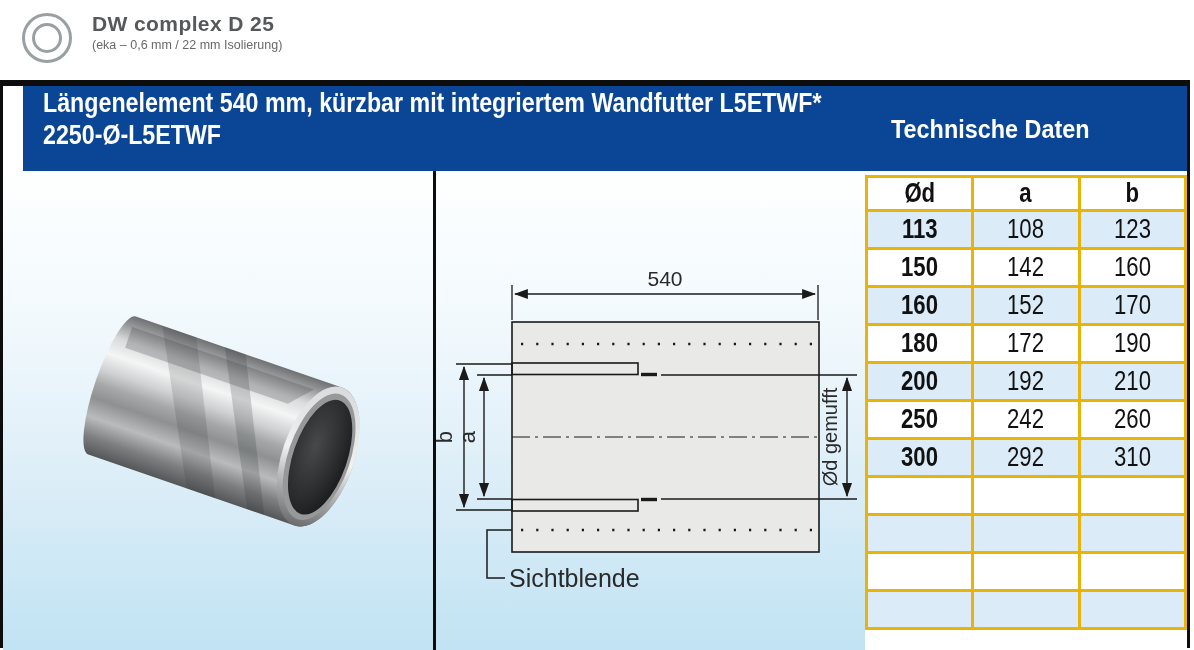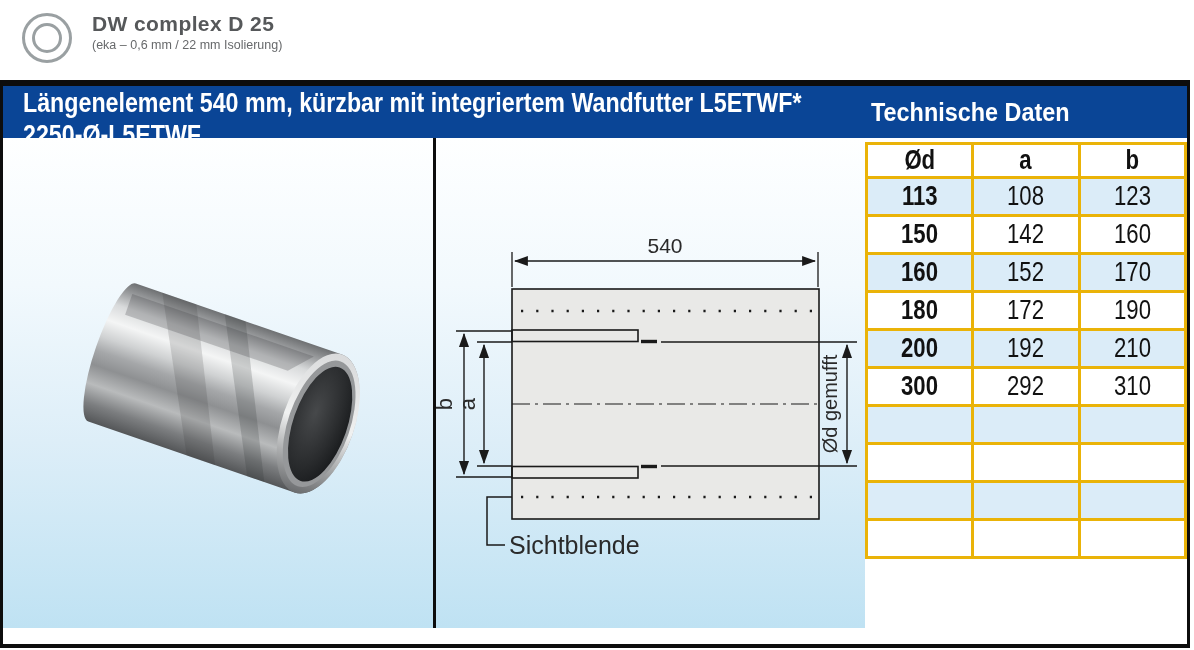--- a/index.html
+++ b/index.html
@@ -12,21 +12,21 @@
               display:flex;align-items:center;justify-content:center;background:#fff;}
   .brand-ring-inner{width:24px;height:24px;border:3px solid #9aa0a2;border-radius:50%;}
   .brand-title{font-size:21px;font-weight:bold;color:#56585a;letter-spacing:.4px;line-height:22px;}
   .brand-subtitle{font-size:12.5px;color:#67696b;margin-top:3px;}
 
   
   .sheet{position:absolute;top:80px;left:0;width:1190px;height:568px;box-sizing:border-box;
          border:3px solid #0d0d0d;border-top-width:6px;border-bottom-width:4px;background:#fff;}
 
   
-  .sheet-header{position:relative;height:52px;background:var(--header_blue,#0a4596);color:#fff;overflow:hidden;}
+  .sheet-header{position:relative;height:85px;background:var(--header_blue,#0a4596);color:#fff;overflow:hidden;margin-left:20px;}
   .sheet-title{position:absolute;left:20px;top:1px;}
   .title-line{font-size:27px;font-weight:bold;line-height:32px;white-space:nowrap;
               transform:scaleX(.86);transform-origin:0 50%;}
   .tech-title{position:absolute;left:868px;top:50%;font-size:26px;font-weight:bold;white-space:nowrap;
               transform:translateY(-50%) scaleX(.9);transform-origin:0 50%;}
 
   
   .sheet-body{display:flex;height:490px;}
   .panel-grad{background:linear-gradient(180deg,#feffff 0%,#f2f9fd 30%,#ddeef8 62%,
               var(--panel_blue,#bfe2f3) 100%);}
@@ -191,20 +191,25 @@
                 <td><span class="cnum bold">180</span></td>
                 <td><span class="cnum">172</span></td>
                 <td><span class="cnum">190</span></td>
               </tr>
             <tr>
                 <td><span class="cnum bold">200</span></td>
                 <td><span class="cnum">192</span></td>
                 <td><span class="cnum">210</span></td>
               </tr>
             <tr>
+                <td><span class="cnum bold">250</span></td>
+                <td><span class="cnum">242</span></td>
+                <td><span class="cnum">260</span></td>
+              </tr>
+            <tr>
                 <td><span class="cnum bold">300</span></td>
                 <td><span class="cnum">292</span></td>
                 <td><span class="cnum">310</span></td>
               </tr>
             <tr>
                 <td><span class="cnum bold"></span></td>
                 <td><span class="cnum"></span></td>
                 <td><span class="cnum"></span></td>
               </tr>
             <tr>

